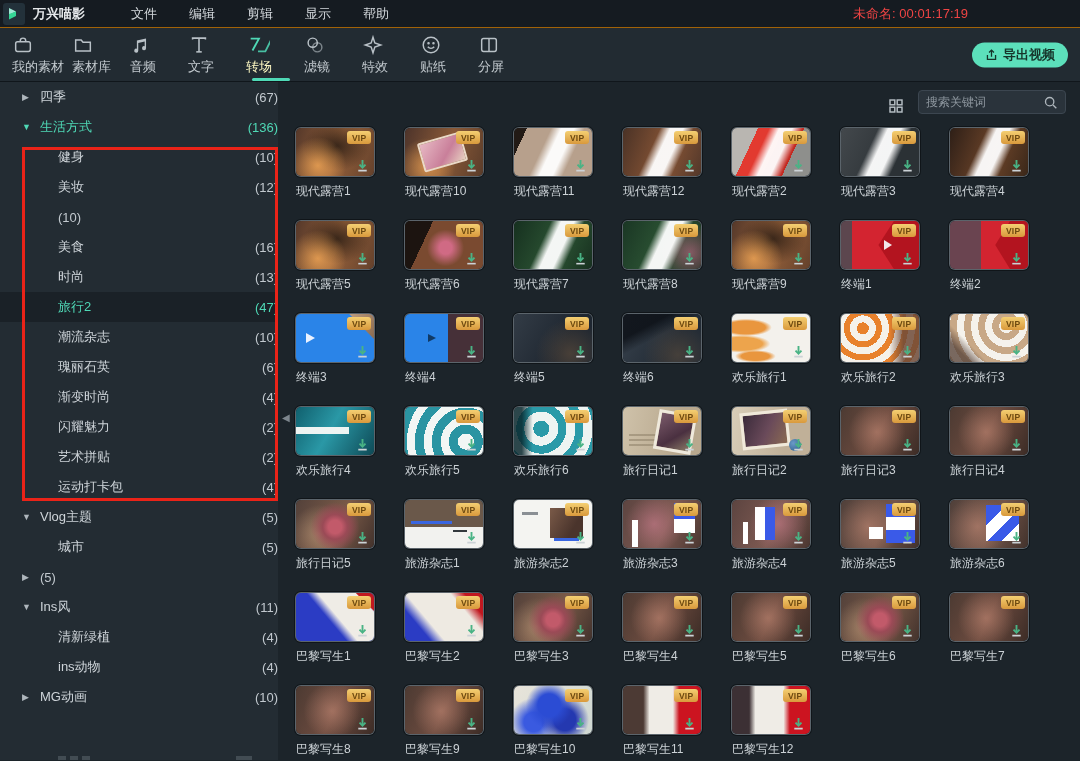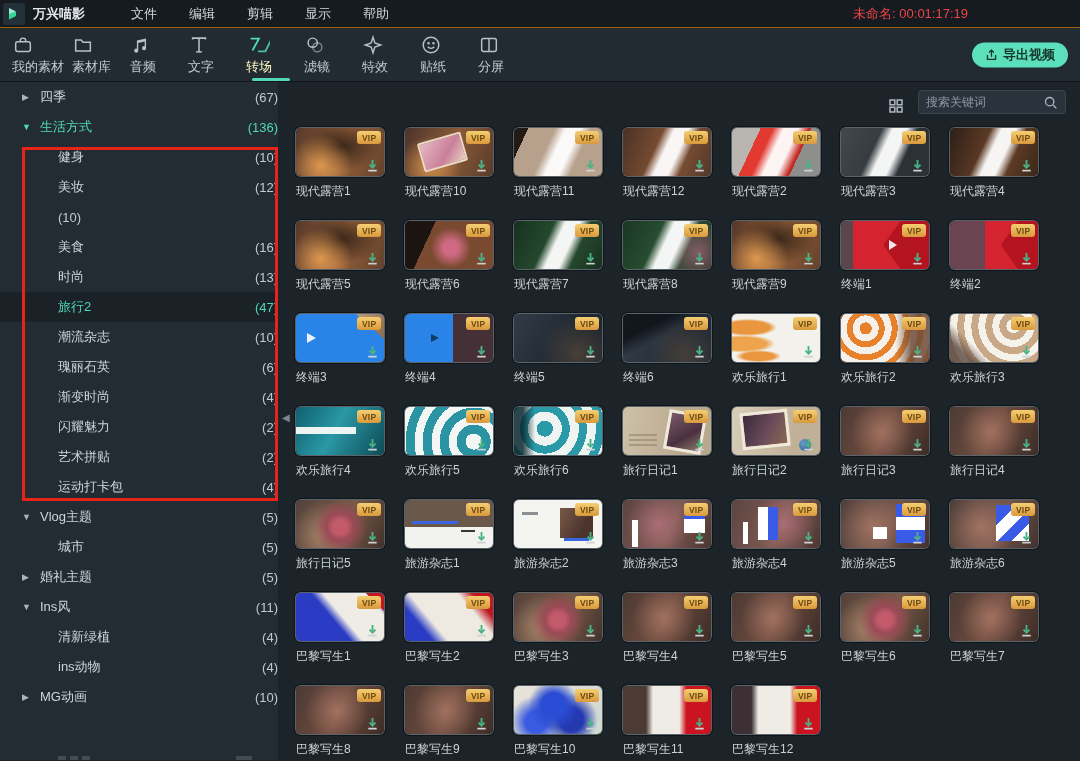--- a/index.html
+++ b/index.html
@@ -44,21 +44,21 @@
   .main-header { height:26px; margin-top:2px; display:flex; align-items:flex-end; justify-content:flex-end; gap:14px; }
   .gridview-btn { color:#b8c0c6; display:flex; cursor:pointer; }
   .search-box { width:148px; height:24px; background:#2a333b; border:1px solid #3c4650; border-radius:4px; display:flex; align-items:center; padding:0 7px; }
   .search-box input { flex:1; min-width:0; background:transparent; border:none; outline:none; color:#cfd5da; font-size:12px; font-family:inherit; }
   .search-box input::placeholder { color:#8d969e; }
   .search-icon { color:#aeb6bc; display:flex; flex:none; }
 
   
   .grid { margin-top:14px; display:grid; grid-template-columns:repeat(7,72px); column-gap:37px; grid-auto-rows:93px; }
   .cell { width:72px; }
-  .th { position:relative; width:88px; height:48px; border-radius:5px; overflow:hidden; box-shadow:0 0 0 1px rgba(165,180,190,.5), 0 0 0 2px rgba(8,12,15,.6); cursor:pointer; background:#3a3a3a; }
+  .th { position:relative; width:78px; height:48px; border-radius:5px; overflow:hidden; box-shadow:0 0 0 1px rgba(165,180,190,.5), 0 0 0 2px rgba(8,12,15,.6); cursor:pointer; background:#3a3a3a; }
   .cell .c-label { margin-top:7px; font-size:12px; color:#ccd2d6; white-space:nowrap; }
   .vip { position:absolute; top:3px; right:3px; z-index:3; font-size:8.5px; font-weight:bold; color:#6e4a10; background:linear-gradient(180deg,#f4cf72,#d9993c); border-radius:3px; padding:1.5px 4.5px; letter-spacing:.3px; }
   .dl { position:absolute; right:4px; bottom:3px; z-index:3; display:flex; }
 
   
   .v-camp1{background:radial-gradient(circle at 28% 78%,rgba(244,168,86,.8),rgba(244,168,86,0) 42%),radial-gradient(ellipse at 52% 38%,rgba(25,18,14,.75),rgba(25,18,14,0) 58%),linear-gradient(110deg,#55382a,#94603a 52%,#64412c);}
   .v-camp-photo{background:radial-gradient(circle at 28% 80%,rgba(244,168,86,.7),transparent 42%),linear-gradient(110deg,#4c332a,#8a5a38 52%,#5a3c2a);}
   .v-camp-photo::after{content:"";position:absolute;left:15px;top:9px;width:41px;height:26px;transform:rotate(-16deg);background:linear-gradient(135deg,#e7b9c4,#c97f9a 60%,#e8d2c2);border:2px solid #ead9c8;border-radius:2px;}
   .v-tan-streak{background:linear-gradient(115deg,#221a15 0 13%,#b7a08c 13%);}
   .v-warm-streak{background:linear-gradient(110deg,#4a3226,#8a5636 55%,#52372a);}
@@ -320,21 +320,20 @@
             <span class="lbl">Vlog主题</span>
             <span class="cnt">(5)</span>
           </div>
           <div class="side-row lv1">
             <span class="pad"></span>
             <span class="lbl">城市</span>
             <span class="cnt">(5)</span>
           </div>
           <div class="side-row">
             <span class="arrow">▶</span>
-            <span class="lbl">婚礼主题</span>
             <span class="cnt">(5)</span>
           </div>
           <div class="side-row">
             <span class="arrow">▼</span>
             <span class="lbl">Ins风</span>
             <span class="cnt">(11)</span>
           </div>
           <div class="side-row lv1">
             <span class="pad"></span>
             <span class="lbl">清新绿植</span>

